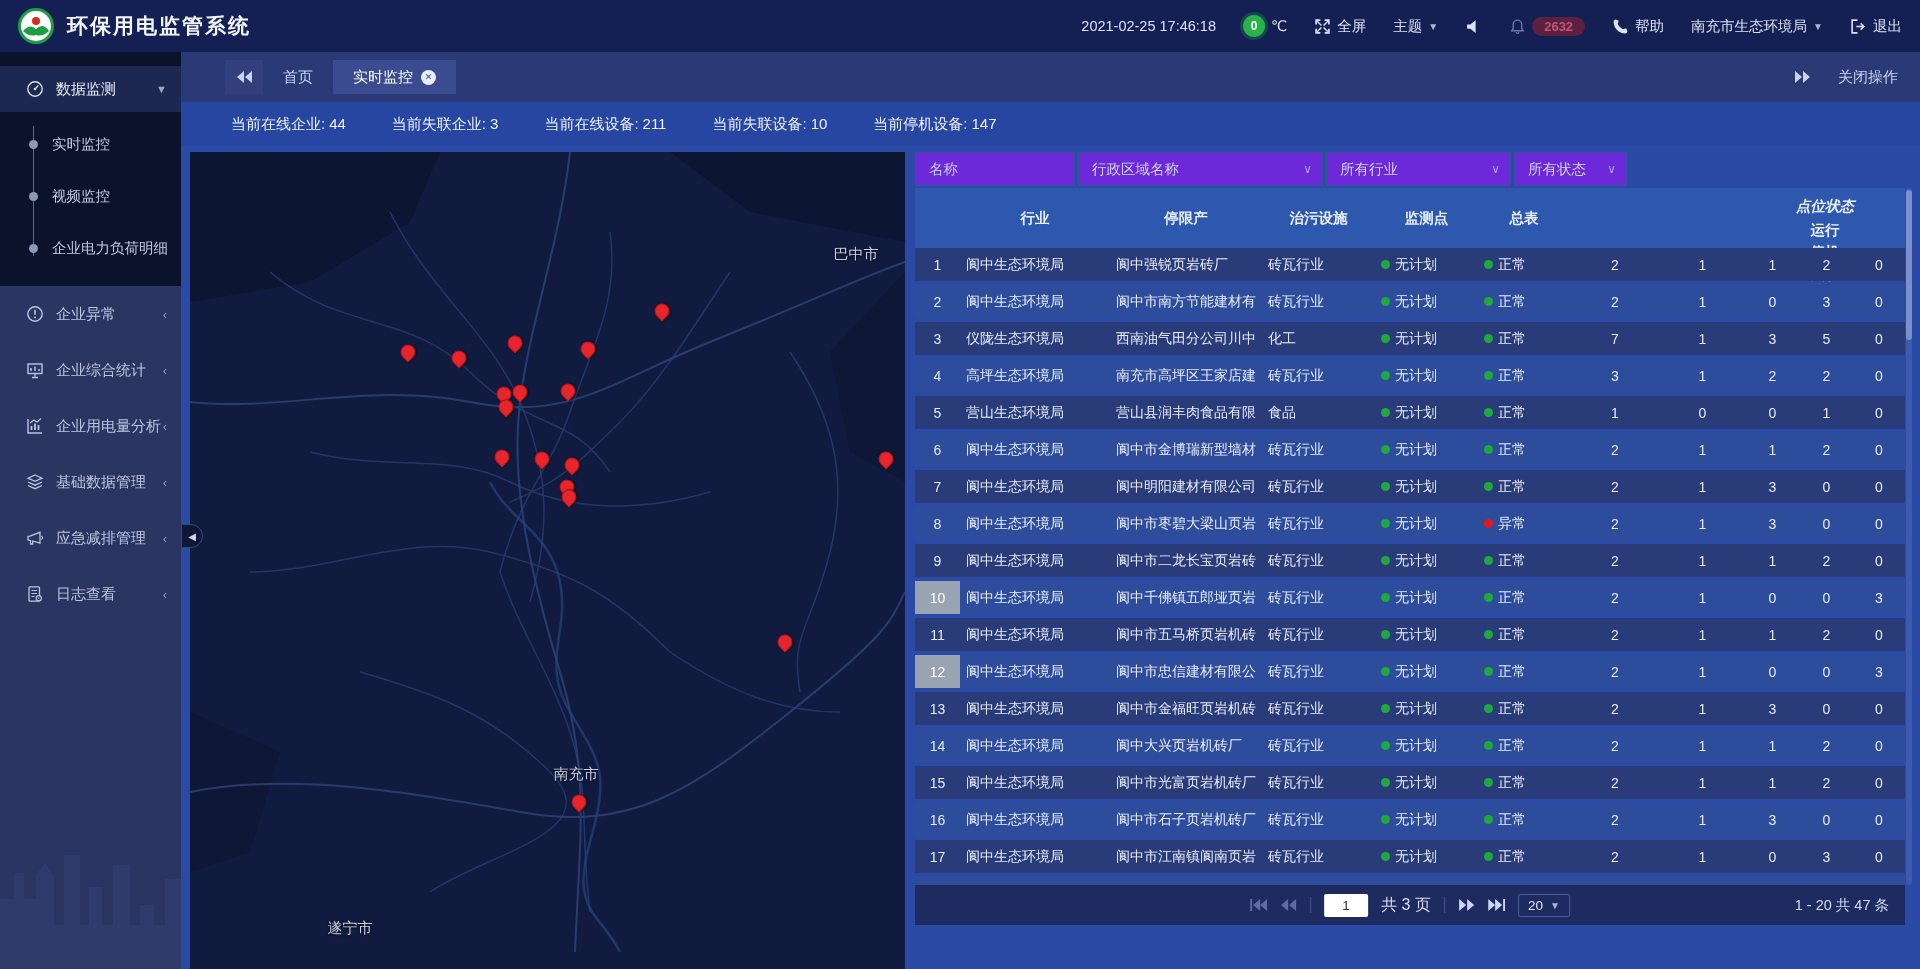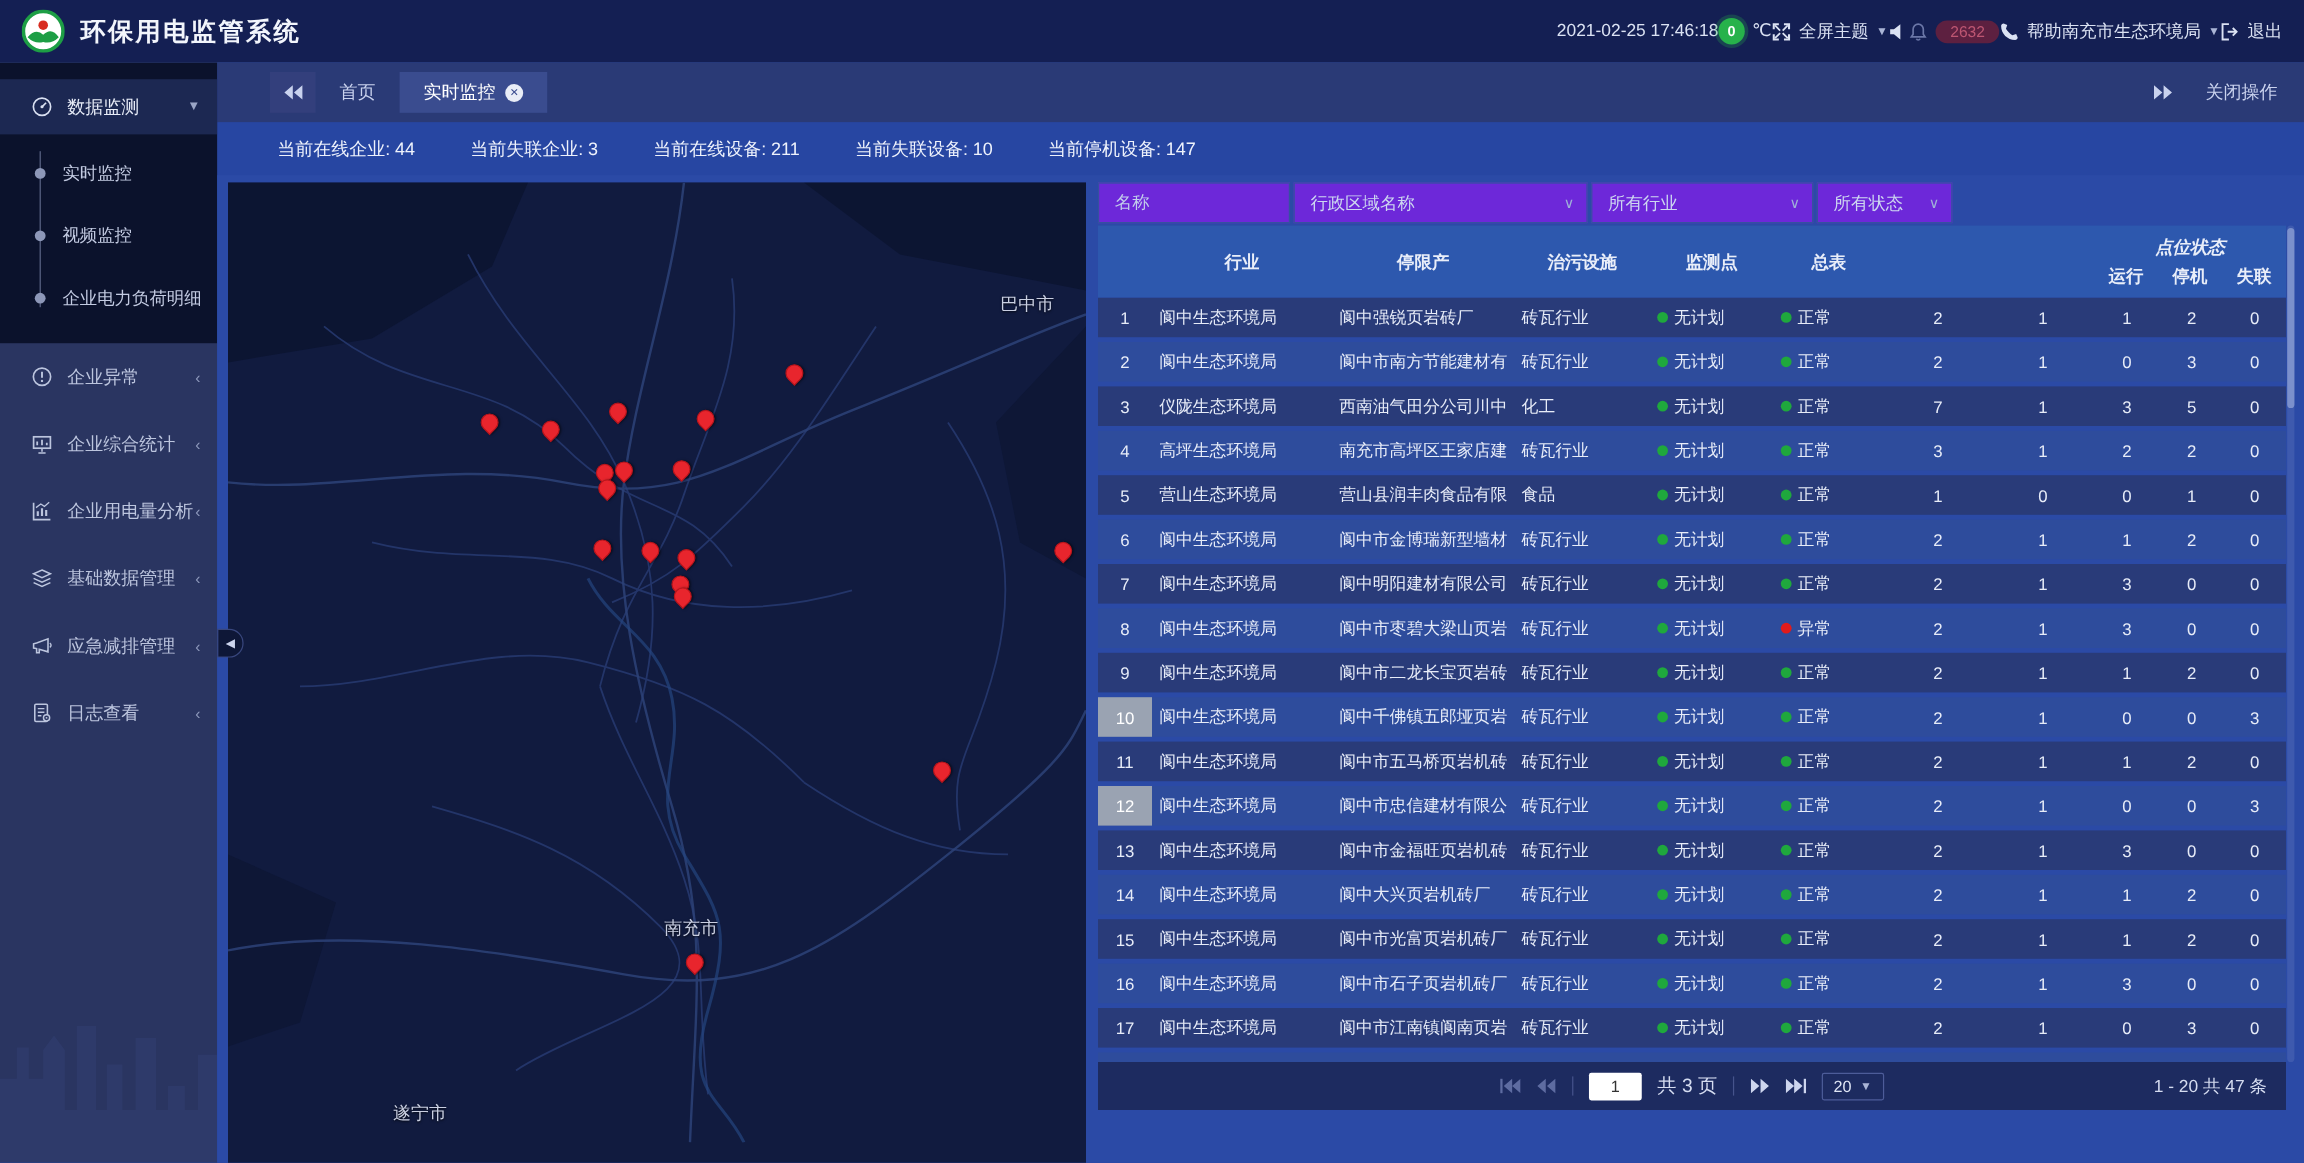--- a/index.html
+++ b/index.html
@@ -4,28 +4,28 @@
 <style>
   * { box-sizing: border-box; margin:0; padding:0; }
   html,body { width:1920px; height:969px; overflow:hidden; background:#2b4aa6;
     font-family:"Liberation Sans","DejaVu Sans",sans-serif; }
 
   
   .app-header { height:52px; background:#141f53; display:flex; align-items:center;
     padding:0 18px; color:#fff; }
   .logo { width:36px; height:36px; flex:0 0 auto; }
   .app-title { font-size:21px; font-weight:bold; margin-left:13px; letter-spacing:2px; color:#f2f5fc; }
-  .header-right { margin-left:auto; display:flex; align-items:center; 
+  .header-right { margin-left:auto; display:flex; align-items:center; gap:27px;
     font-size:14.5px; color:#dbe2f3; white-space:nowrap; }
   .hitem { display:flex; align-items:center; gap:6px; cursor:default; }
   .temp-circle { width:22px; height:22px; border-radius:50%; background:#27b24b; color:#fff;
     font-size:12px; display:flex; align-items:center; justify-content:center; font-weight:bold;
     box-shadow:0 0 0 3px rgba(39,178,75,.25); }
   .badge-pill { background:#5d2040; color:#bd5672; border-radius:10px; padding:2px 12px;
-    font-size:13px; font-weight:normal; }
+    font-size:13px; font-weight:bold; }
   .hicon { width:17px; height:17px; display:block; }
   .caret { font-size:10px; color:#aab5d6; }
 
   
   .page-body { display:flex; height:917px; }
 
   
   .sidebar { width:181px; background:#2a3561; position:relative; flex:0 0 auto; overflow:hidden; }
   .menu-section { background:#0b122c; padding:14px 0 10px 0; }
   .group-row { height:46px; background:#1c2852; display:flex; align-items:center;
@@ -94,21 +94,21 @@
   .f-chevron { color:#9fb0d8; font-size:12px; margin-left:10px; }
 
   .grid-cols { display:grid;
     grid-template-columns:45px 150px 152px 113px 103px 92px 90px 85px 55px 53px 52px; }
   .thead { position:absolute; top:36px; left:0; width:990px; height:60px; background:#2d58ae;
     color:#e9eef9; font-weight:bold; font-size:14.5px; }
   .thead .hc { display:flex; align-items:center; justify-content:center; height:60px; }
   .group-head { grid-column:9 / 12; display:flex; flex-direction:column; }
   .group-title { height:30px; display:flex; align-items:flex-end; justify-content:center;
     font-style:italic; padding-bottom:2px; }
-  .group-subs { height:30px; display:flex; }
+  .group-subs { height:30px; display:flex;flex-direction:column; }
   .group-subs span { flex:1; text-align:center; padding-top:3px; }
 
   .rows-wrap { position:absolute; top:96px; left:0; width:990px; height:637px; overflow:hidden; }
   .trow { height:33px; margin-bottom:4px; align-items:center; color:#e7ecf8; font-size:14px;
     cursor:pointer; }
   .trow.odd  { background:#293b79; }
   .trow.even { background:#2e4c9c; }
   .tc { display:flex; align-items:center; height:33px; white-space:nowrap; overflow:hidden; }
   .tc.center { justify-content:center; }
   .tc.left { padding-left:6px; }

